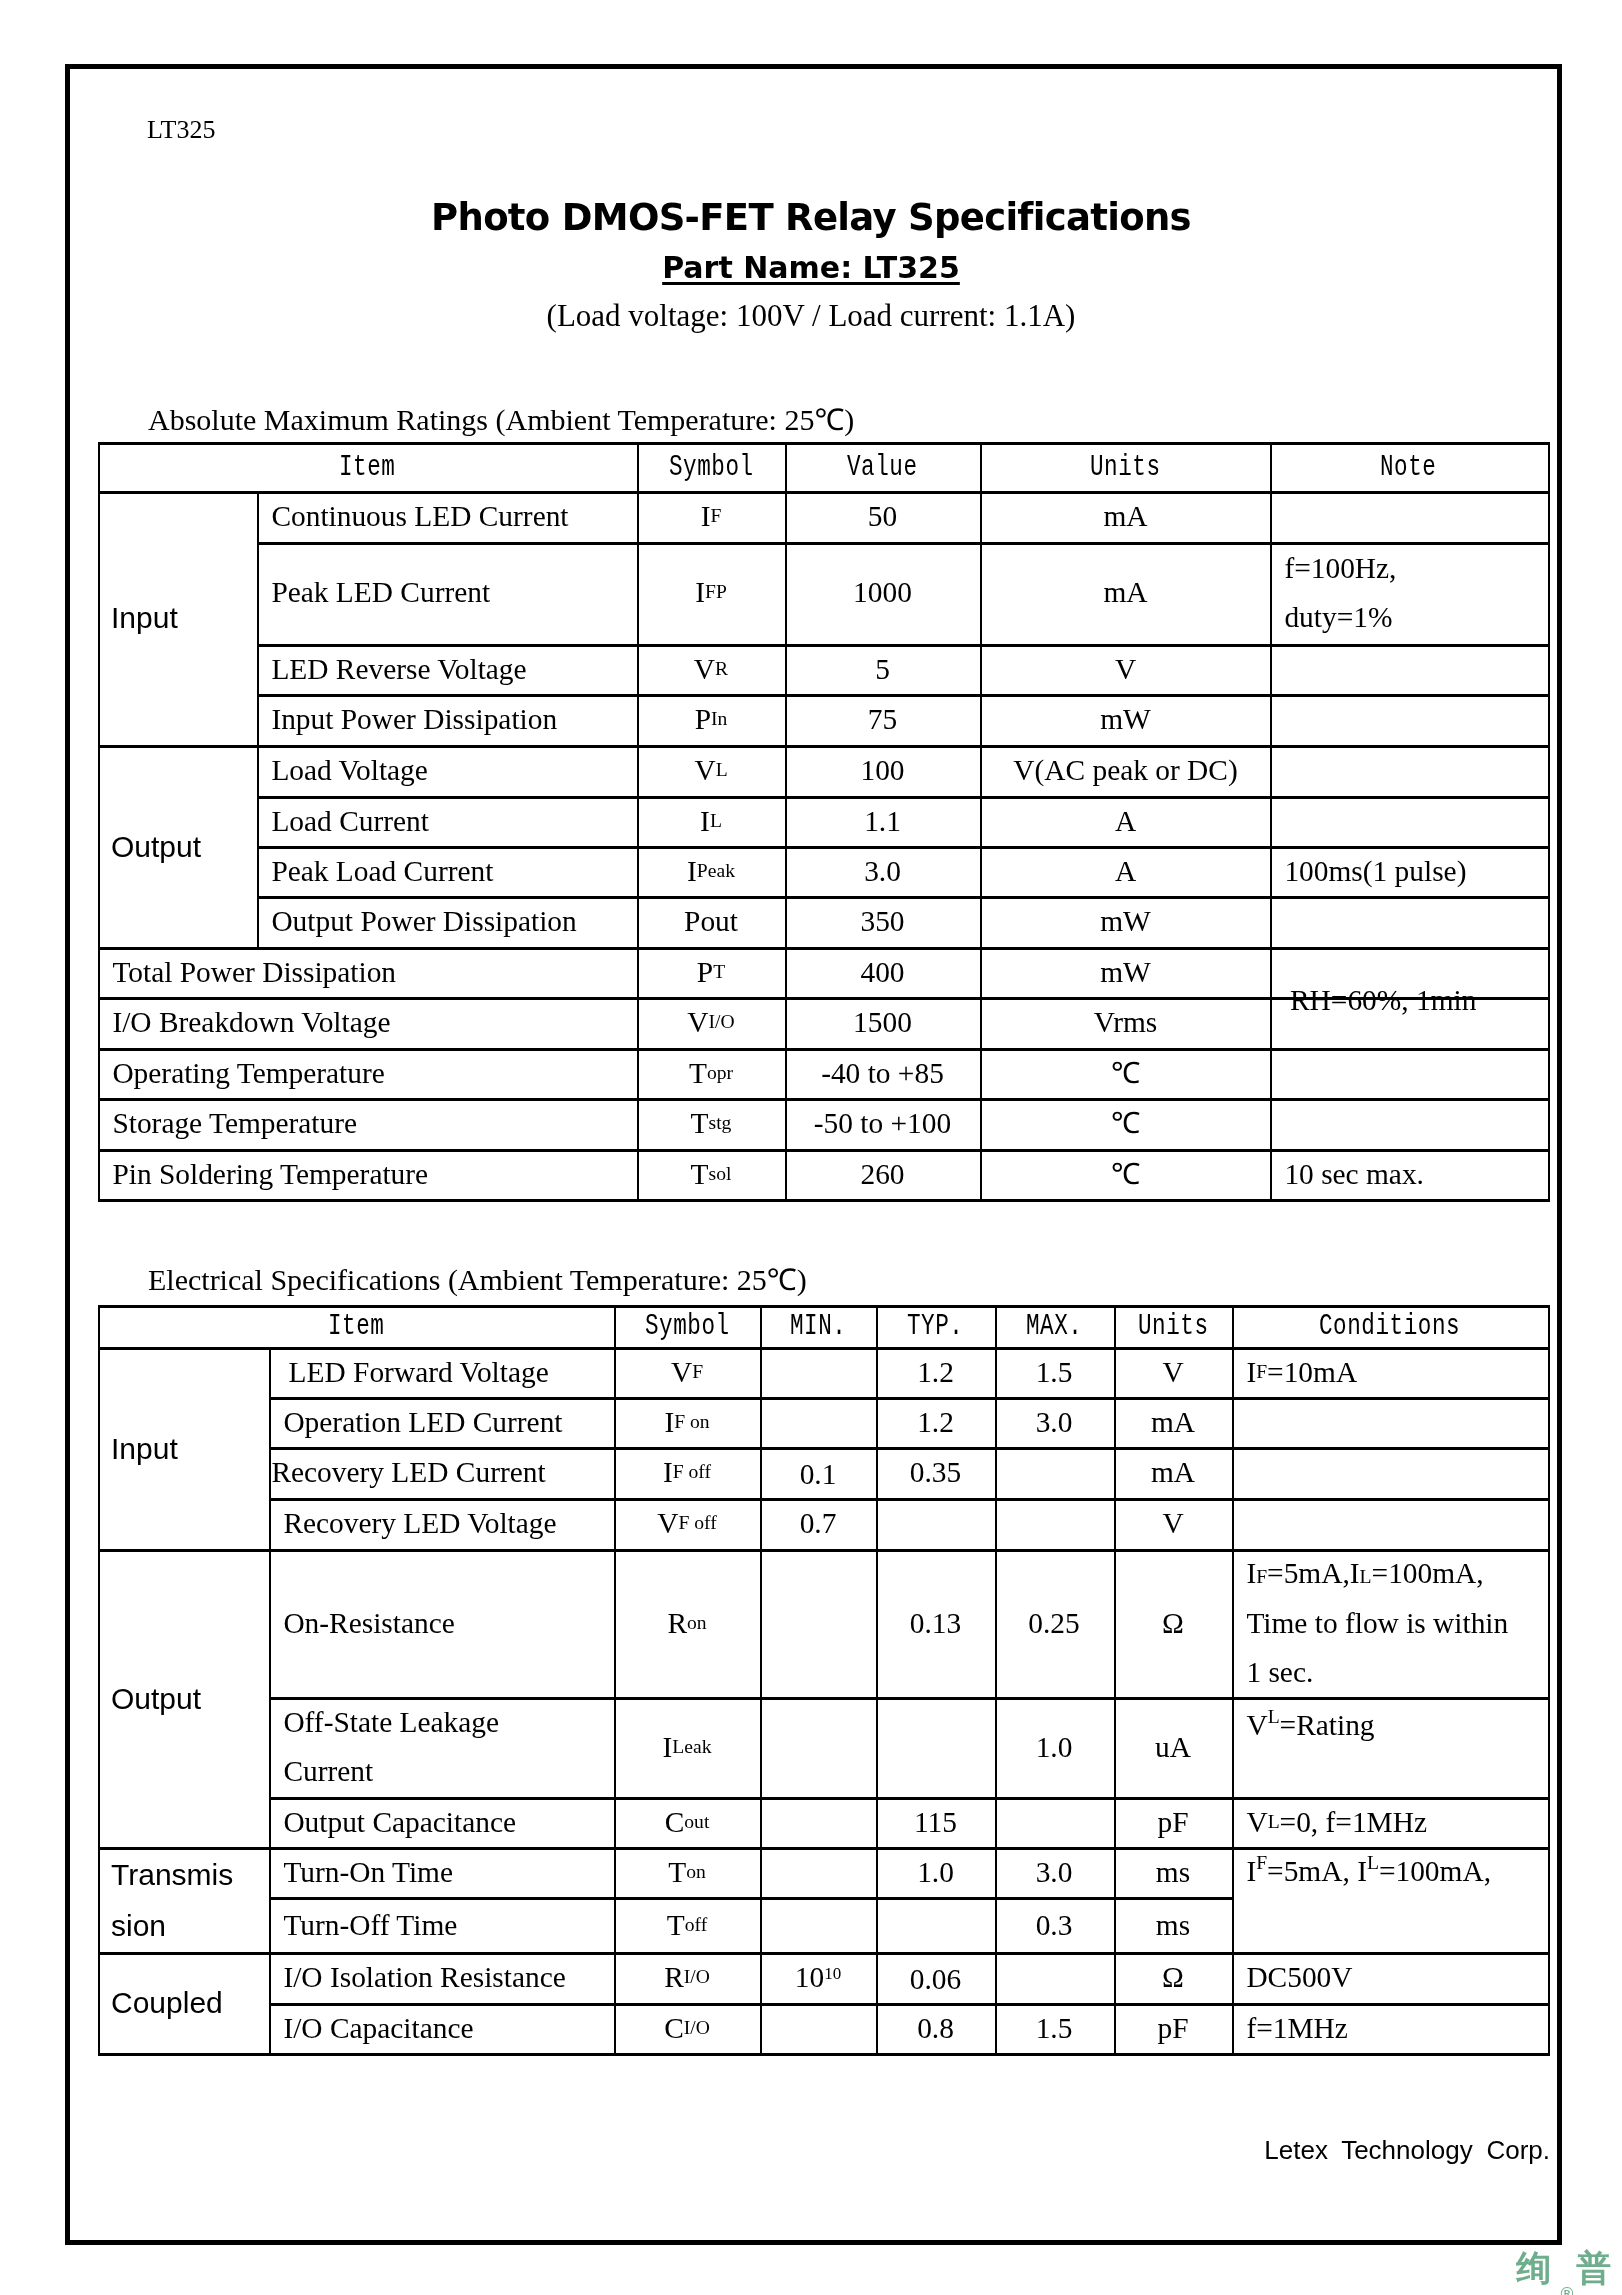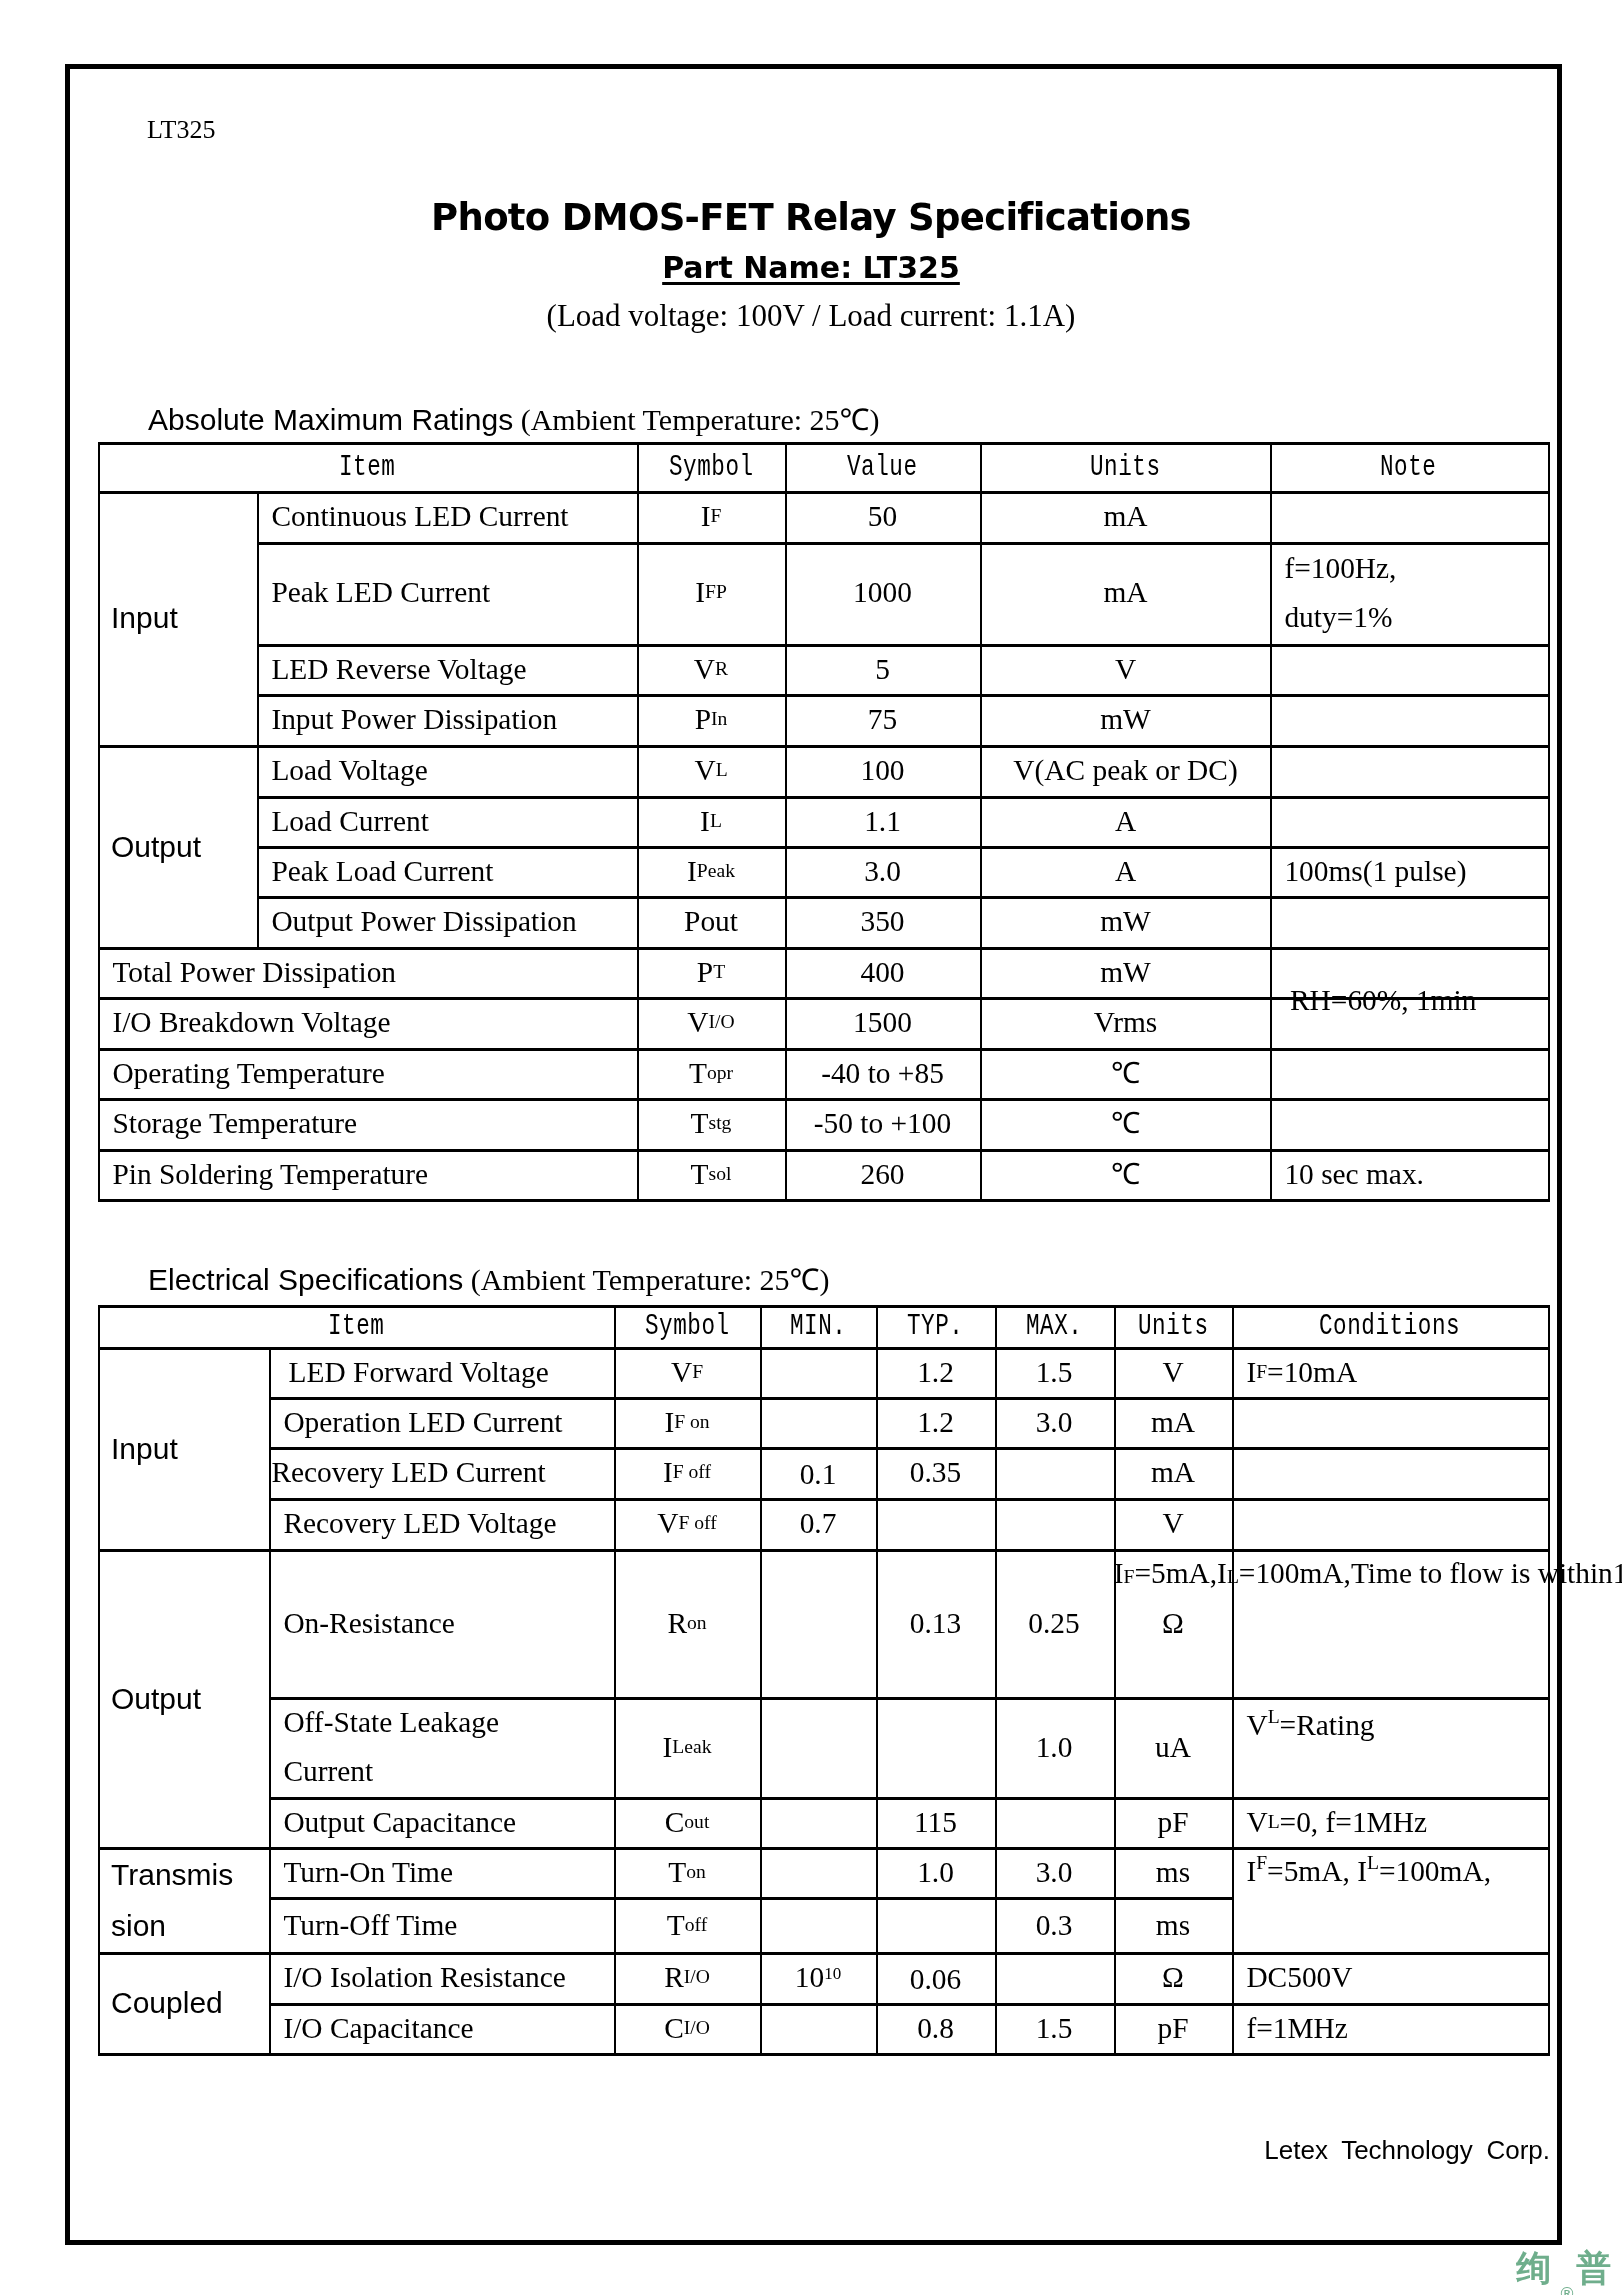--- a/index.html
+++ b/index.html
@@ -6,21 +6,21 @@
   body{width:1622px;height:2295px;position:relative;overflow:hidden;font-family:"Liberation Serif",serif;color:#000;}
   .abs{position:absolute;}
   .page-frame{position:absolute;left:65px;top:64px;width:1487px;height:2171px;border:5.2px solid #000;}
   .doc-code{left:147px;top:115px;font-size:26px;font-family:"Liberation Serif",serif;}
   .title{left:0;width:1622px;text-align:center;font-family:"DejaVu Sans",sans-serif;font-weight:bold;}
   .t1{top:196px;font-size:37px;letter-spacing:-0.7px;}
   .t2{top:250px;font-size:30px;}
   .t2 span{text-decoration:underline;text-decoration-thickness:3.3px;text-underline-offset:3.9px;}
   .t3{top:298px;font-size:31px;font-family:"Liberation Serif",serif;font-weight:normal;}
   .section{left:148px;font-size:30px;white-space:nowrap;}
-  .section .sans{font-family:Liberation Sans, sans-serif;}
+  .section .sans{font-family:Liberation Serif, serif;}
   .section .serif{font-family:"Liberation Serif",serif;}
   .grid{position:absolute;}
   .cell{position:absolute;box-sizing:border-box;display:flex;align-items:center;font-size:29.4px;line-height:1.65;white-space:nowrap;}
   .c{justify-content:center;text-align:center;}
   .l{justify-content:flex-start;padding-left:14.4px;}
   .hdr{font-family:"Liberation Mono",monospace;font-size:29px;letter-spacing:0.7px;transform:scaleX(0.78);}
   .grp{font-family:"Liberation Sans",sans-serif;font-size:30px;padding-left:13px;line-height:1.7;white-space:normal;}
   .wrap{white-space:normal;align-items:center;}
   .top{align-items:flex-start;padding-top:3.9px;}
   .hl{position:absolute;height:2.6px;background:#000;}
@@ -303,21 +303,21 @@
   <div class="cell c" style="left:1114px;top:1498px;width:118px;height:51px;">V</div>
 
   <div class="cell l" style="left:269px;top:1549px;width:345px;height:149px;">On-Resistance</div>
   <div class="cell c" style="left:614px;top:1549px;width:146px;height:149px;">
       <span>R</span>
       <sub>on</sub>
     </div>
   <div class="cell c" style="left:876px;top:1549px;width:119px;height:149px;">0.13</div>
   <div class="cell c" style="left:995px;top:1549px;width:118px;height:149px;">0.25</div>
   <div class="cell c" style="left:1114px;top:1549px;width:118px;height:149px;">Ω</div>
-  <div class="cell l" style="left:1232px;top:1549px;width:315px;height:149px;flex-direction:row;align-items:flex-start;justify-content:center;line-height:1.68;">
+  <div class="cell l" style="left:1232px;top:1549px;width:315px;height:149px;flex-direction:column;align-items:flex-start;justify-content:center;line-height:1.68;">
     <div><span>I</span><sub>F</sub><span>=5mA,I</span><sub>L</sub><span>=100mA,</span></div>
     <div>Time to flow is within</div>
     <div>1 sec.</div>
   </div>
 
   <div class="cell l" style="left:269px;top:1697px;width:345px;height:100px;flex-direction:column;align-items:flex-start;justify-content:center;">
       <div>Off-State Leakage</div>
       <div>Current</div>
     </div>
   <div class="cell c" style="left:614px;top:1697px;width:146px;height:100px;">

